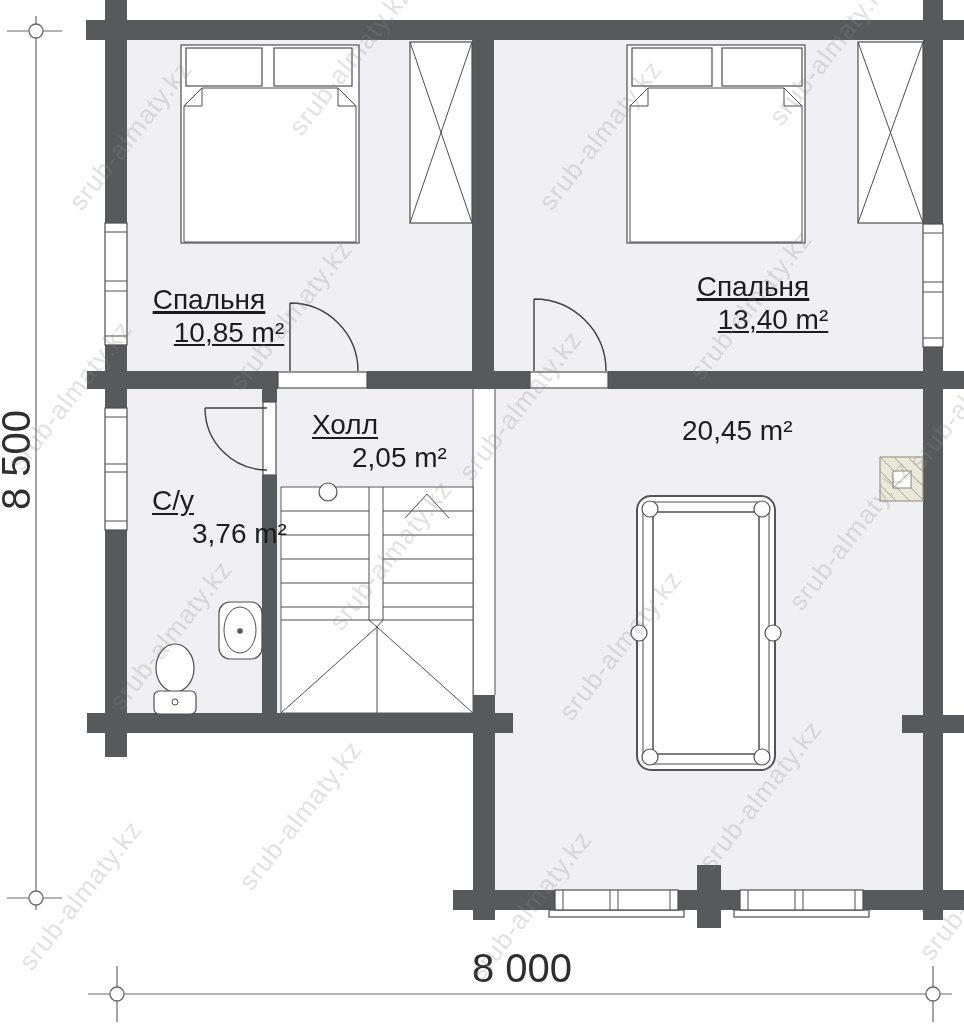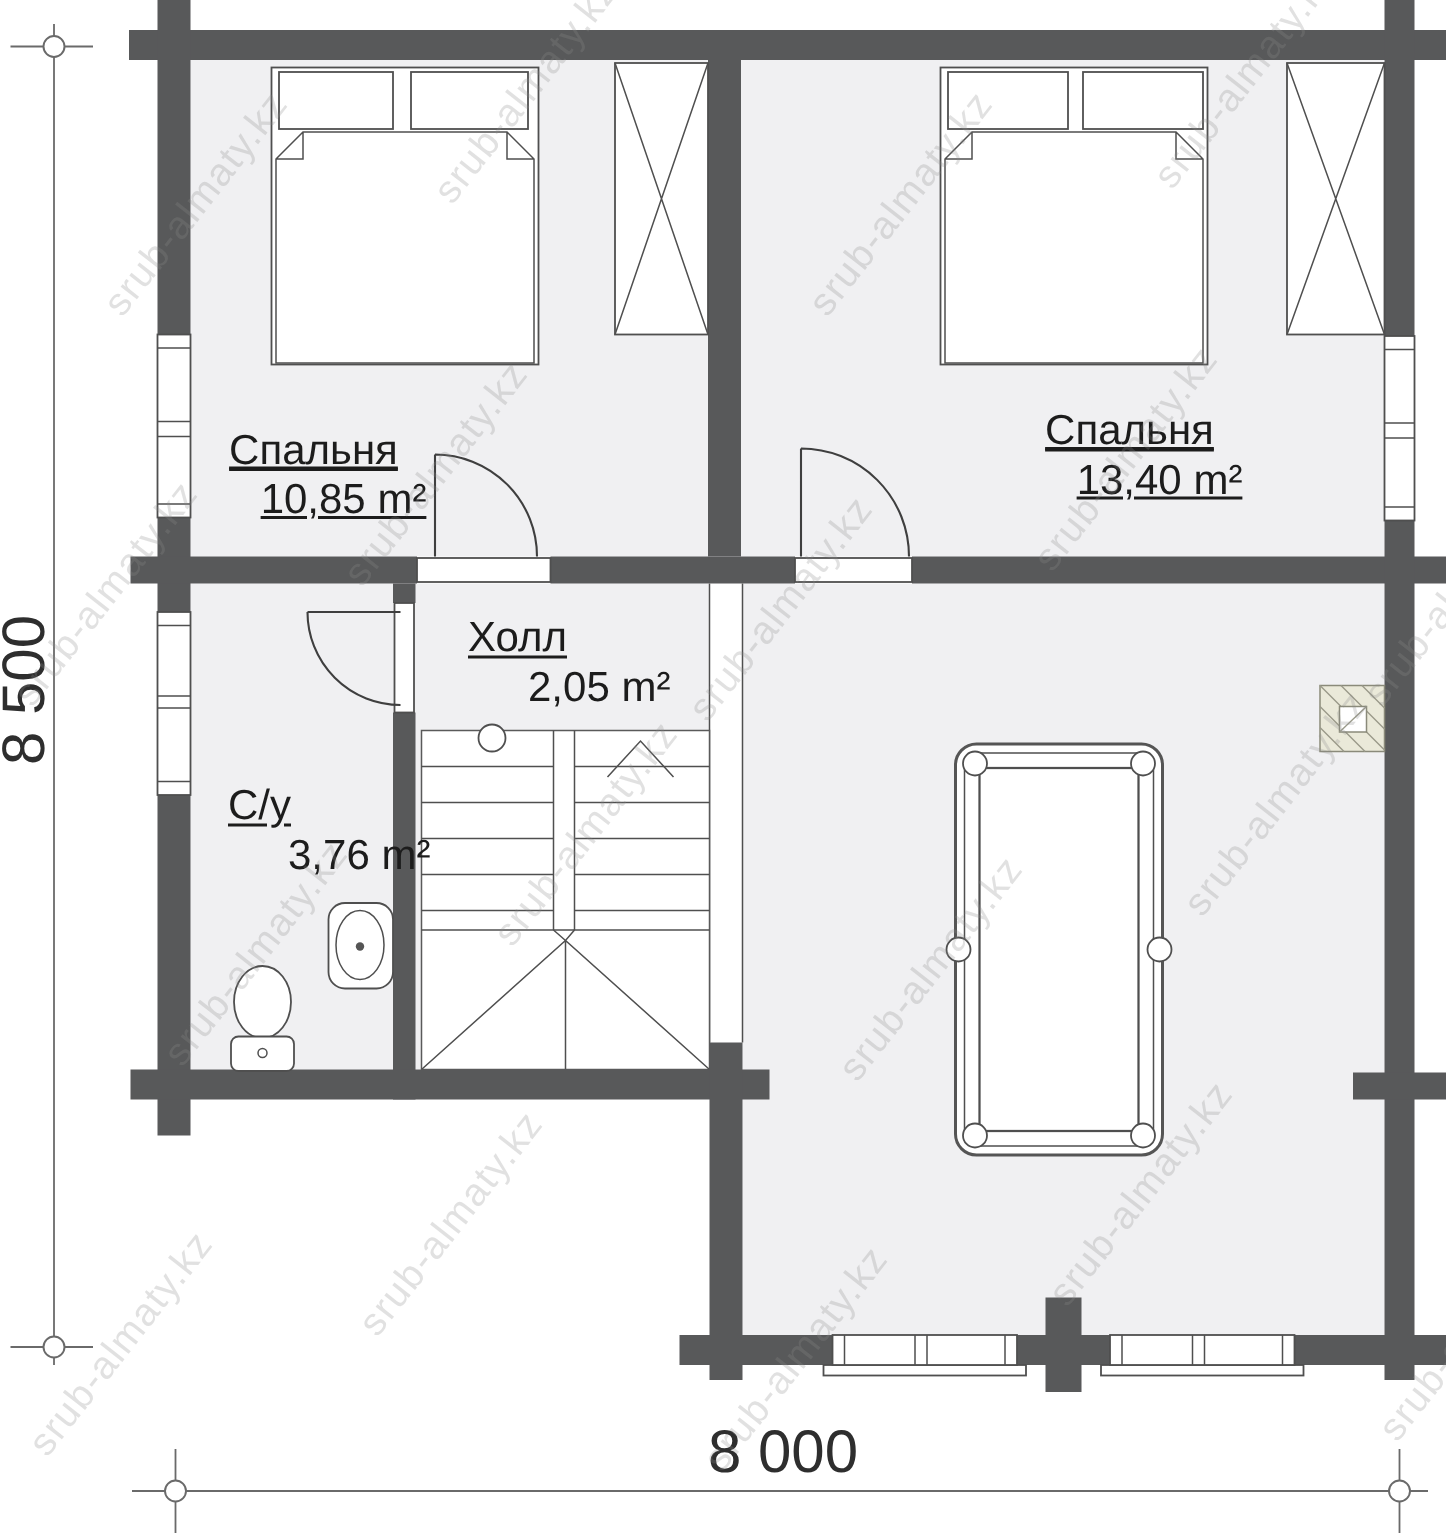--- a/index.html
+++ b/index.html
@@ -185,25 +185,26 @@
     <span class="area">10,85 m²</span>
   </div>
   <div class="room-label center" style="left:672px;top:271px;width:162px;">
     <span class="name">Спальня</span>
     <span class="area">13,40 m²</span>
   </div>
   <div class="room-label" style="left:312px;top:409px;">
     <span class="name">Холл</span>
     <span class="area">2,05 m²</span>
   </div>
-  <div class="room-label" style="left:152px;top:521px;">
+  <div class="room-label" style="left:152px;top:485px;">
     <span class="name">С/у</span>
     <span class="area">3,76 m²</span>
   </div>
   <div class="room-label" style="left:642px;top:413px;">
+    <span class="area">20,45 m²</span>
   </div>
 
   <div class="dim-label dim-h">8 000</div>
   <div class="dim-label dim-v">8 500</div>
 
   <div class="wm" style="left:40px;top:120px;">srub-almaty.kz</div>
   <div class="wm" style="left:260px;top:45px;">srub-almaty.kz</div>
   <div class="wm" style="left:510px;top:120px;">srub-almaty.kz</div>
   <div class="wm" style="left:740px;top:35px;">srub-almaty.kz</div>
   <div class="wm" style="left:-20px;top:380px;">srub-almaty.kz</div>

